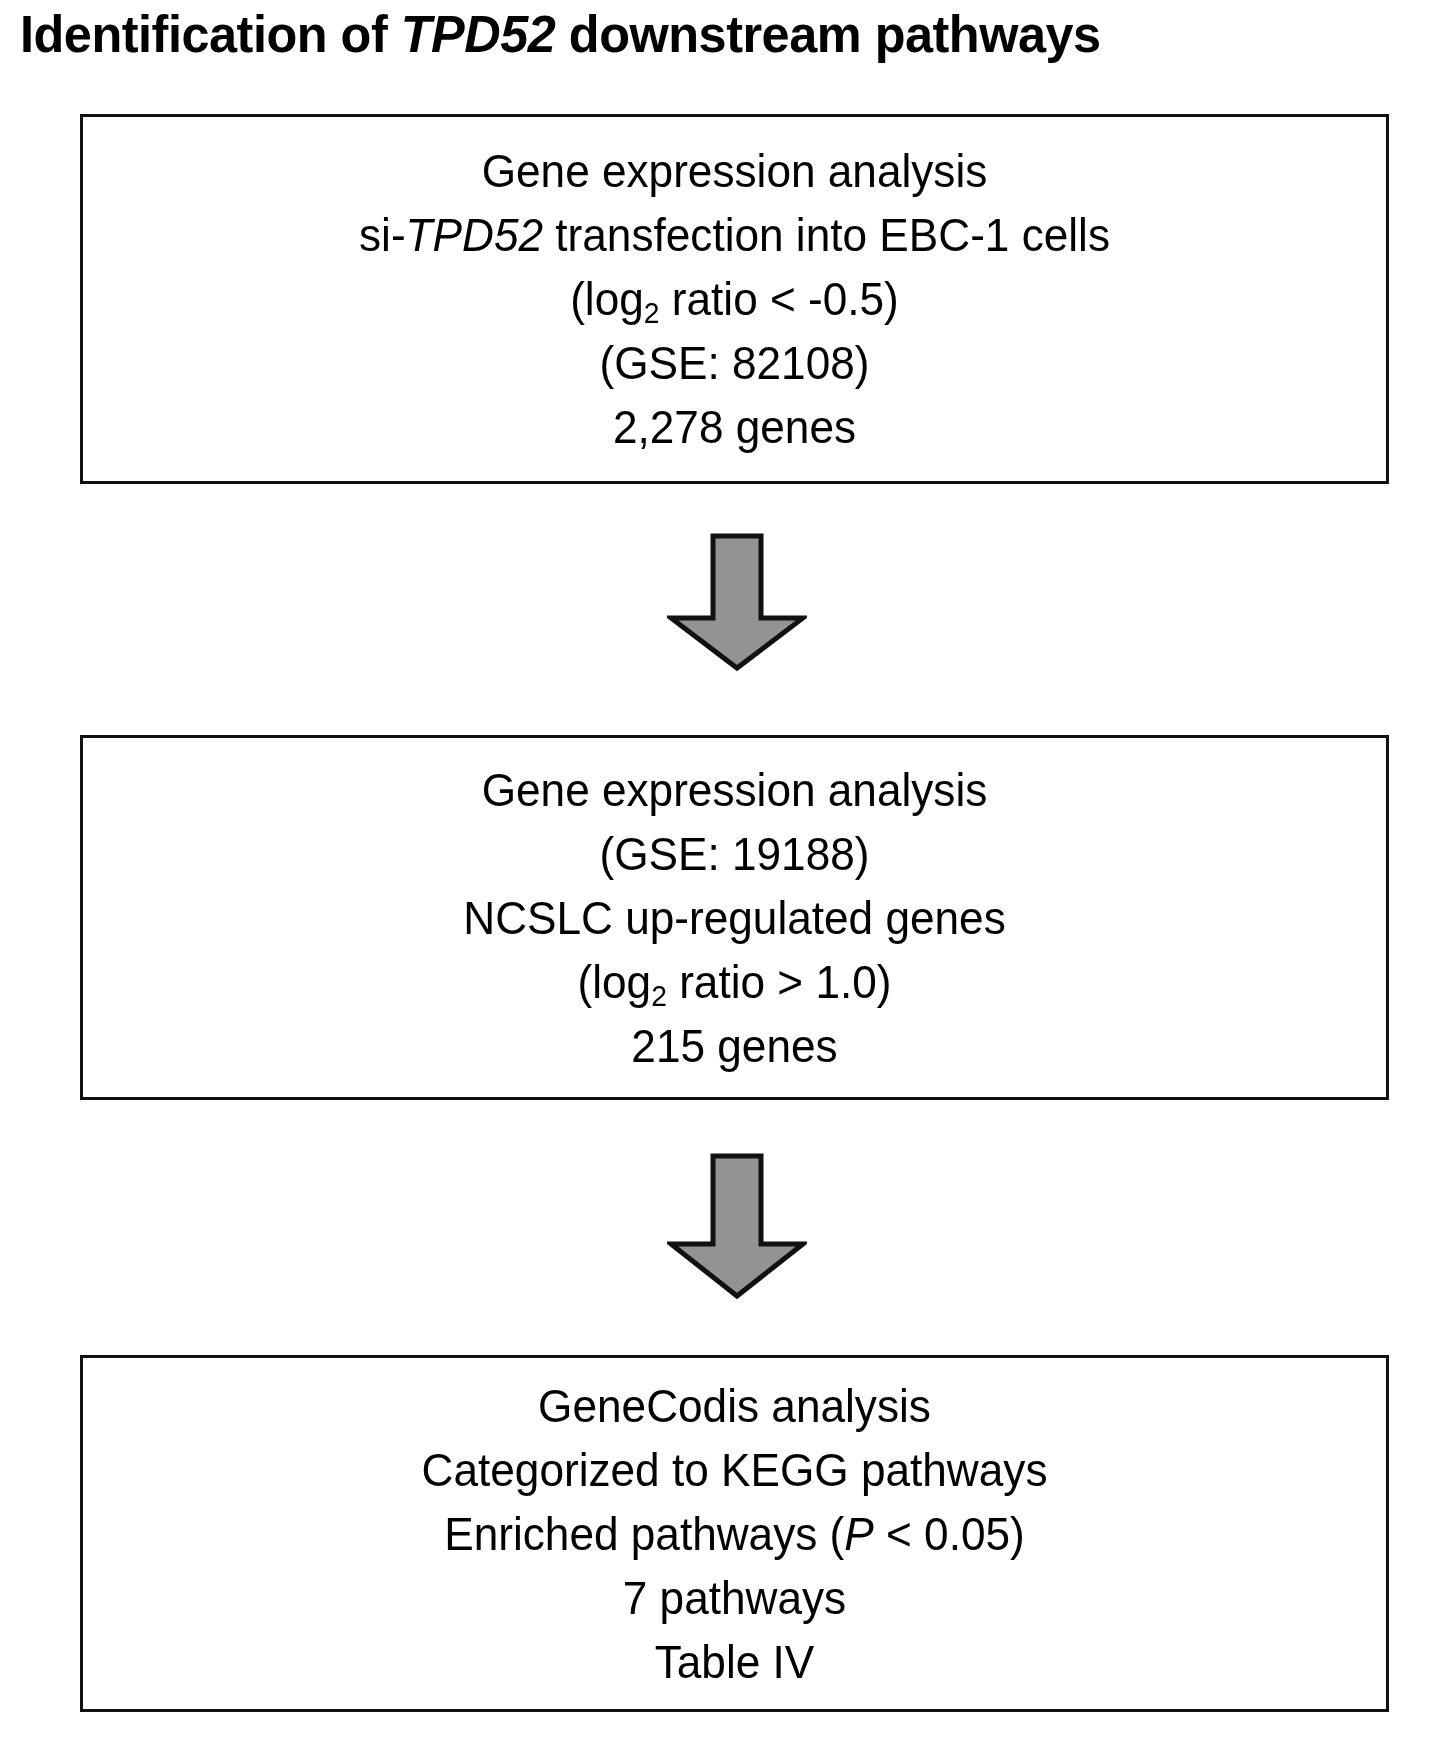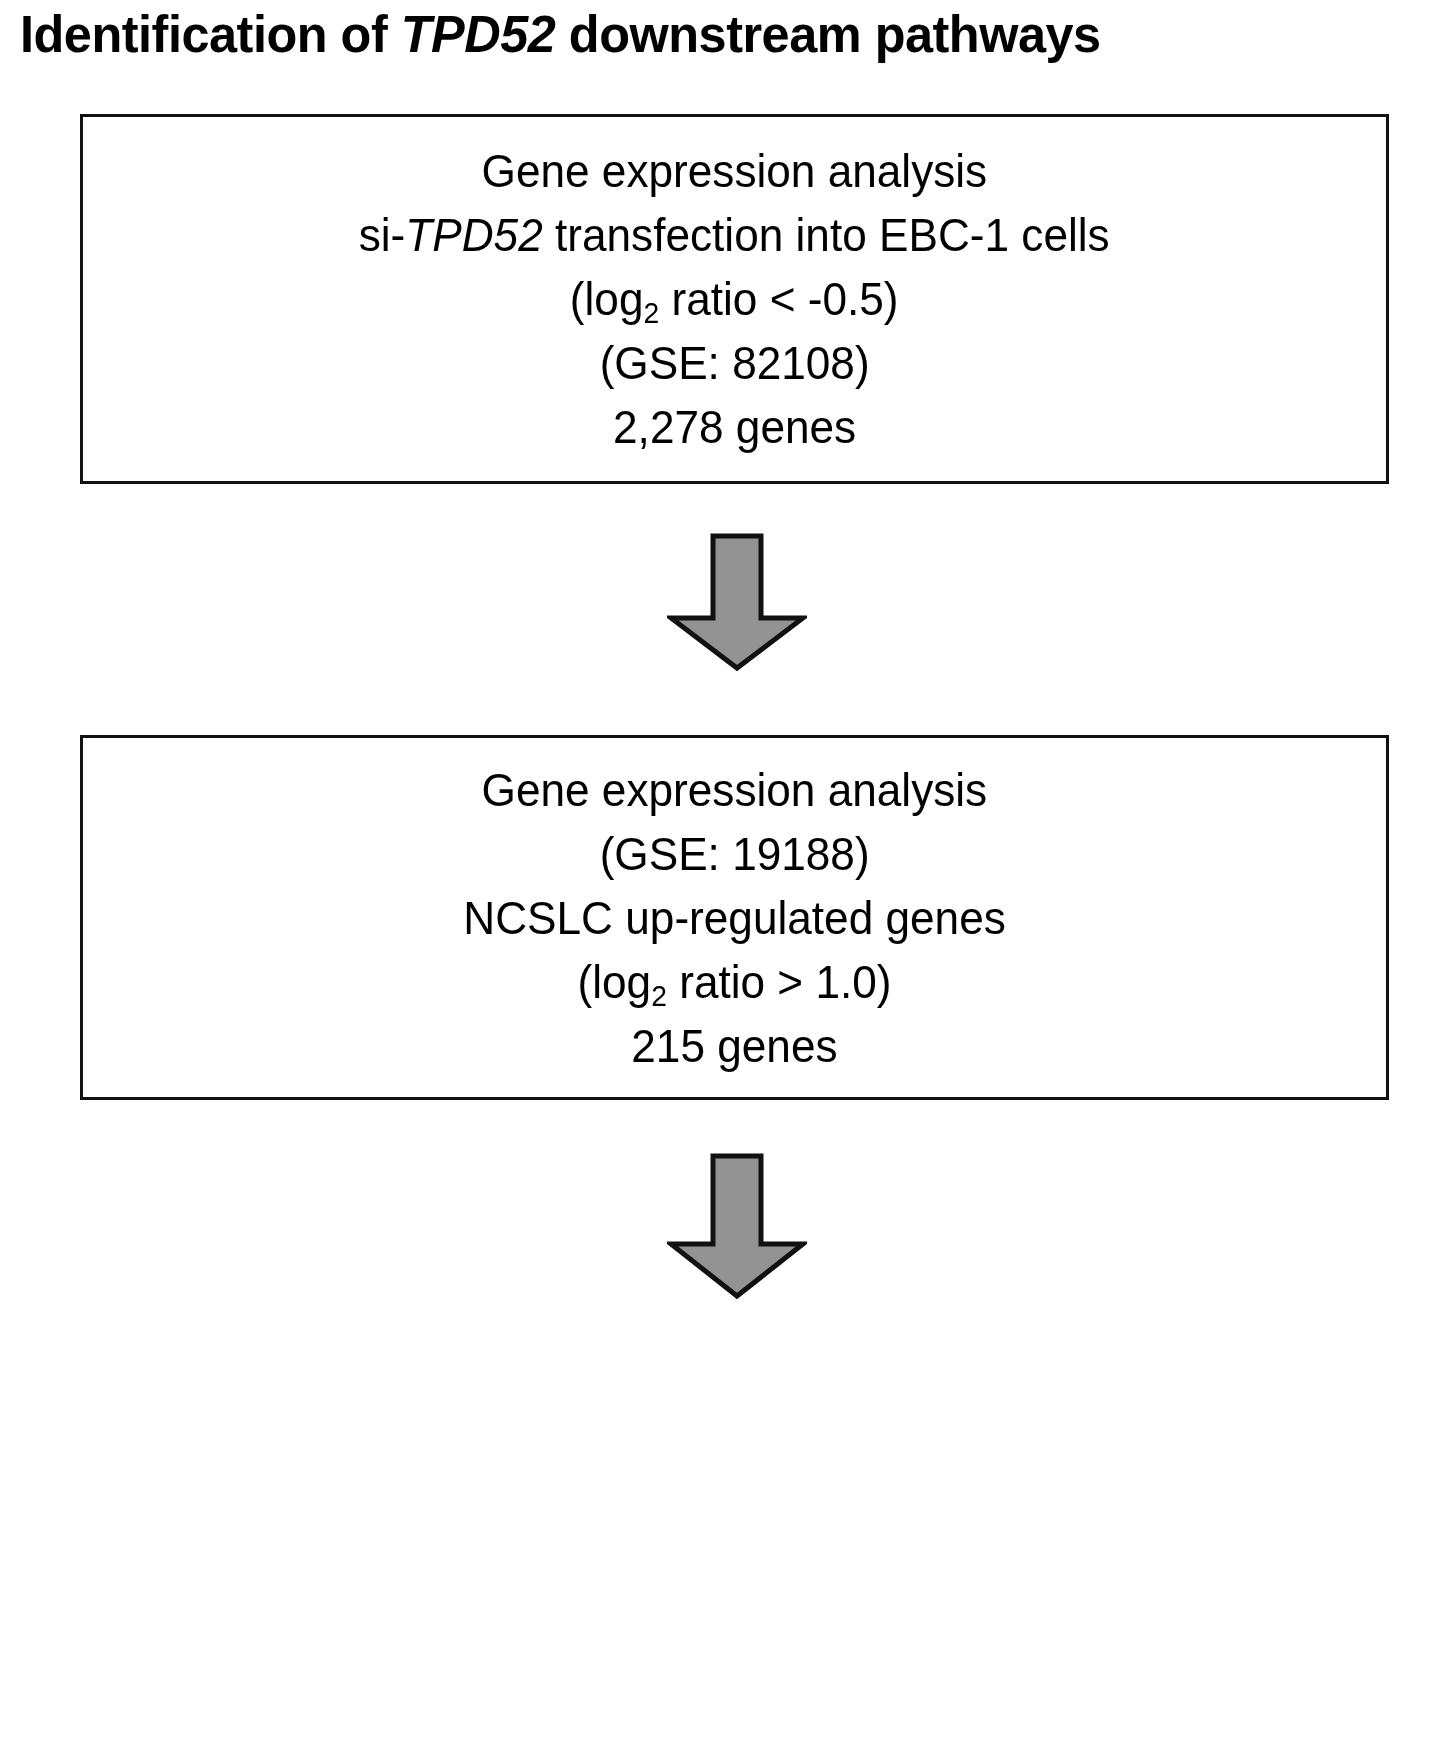--- a/index.html
+++ b/index.html
@@ -45,21 +45,20 @@
 
   .flow-box {
     position: absolute;
     left: 64px;
     width: 1309px;
     box-sizing: border-box;
     border: 3px solid #111111;
     background: #ffffff;
     display: flex;
     flex-direction: column;
-    align-items: center;
     justify-content: center;
   }
 
   #box-1 { top: 114px;  height: 370px; }
   #box-2 { top: 735px;  height: 365px; }
   #box-3 { top: 1355px; height: 357px; }
 
   .box-line {
     font-size: 46px;
     line-height: 64px;
@@ -115,14 +114,21 @@
     <div class="box-line"><span>(log</span><sub>2</sub><span> ratio &gt; 1.0)</span></div>
     <div class="box-line">215 genes</div>
   </div>
 
   <div class="arrow-wrap" id="arrow-2">
     <svg viewBox="0 0 140 148" preserveAspectRatio="none">
       <polygon points="46,4 94,4 94,92 136,92 70,144 4,92 46,92" fill="#939393" stroke="#111111" stroke-width="5" stroke-linejoin="miter"></polygon>
     </svg>
   </div>
 
+  <div class="flow-box" id="box-3">
+    <div class="box-line">GeneCodis analysis</div>
+    <div class="box-line">Categorized to KEGG pathways</div>
+    <div class="box-line"><span>Enriched pathways (</span><span class="ital">P</span><span> &lt; 0.05)</span></div>
+    <div class="box-line">7 pathways</div>
+    <div class="box-line">Table IV</div>
+  </div>
 
 </div>
 
 </body></html>

